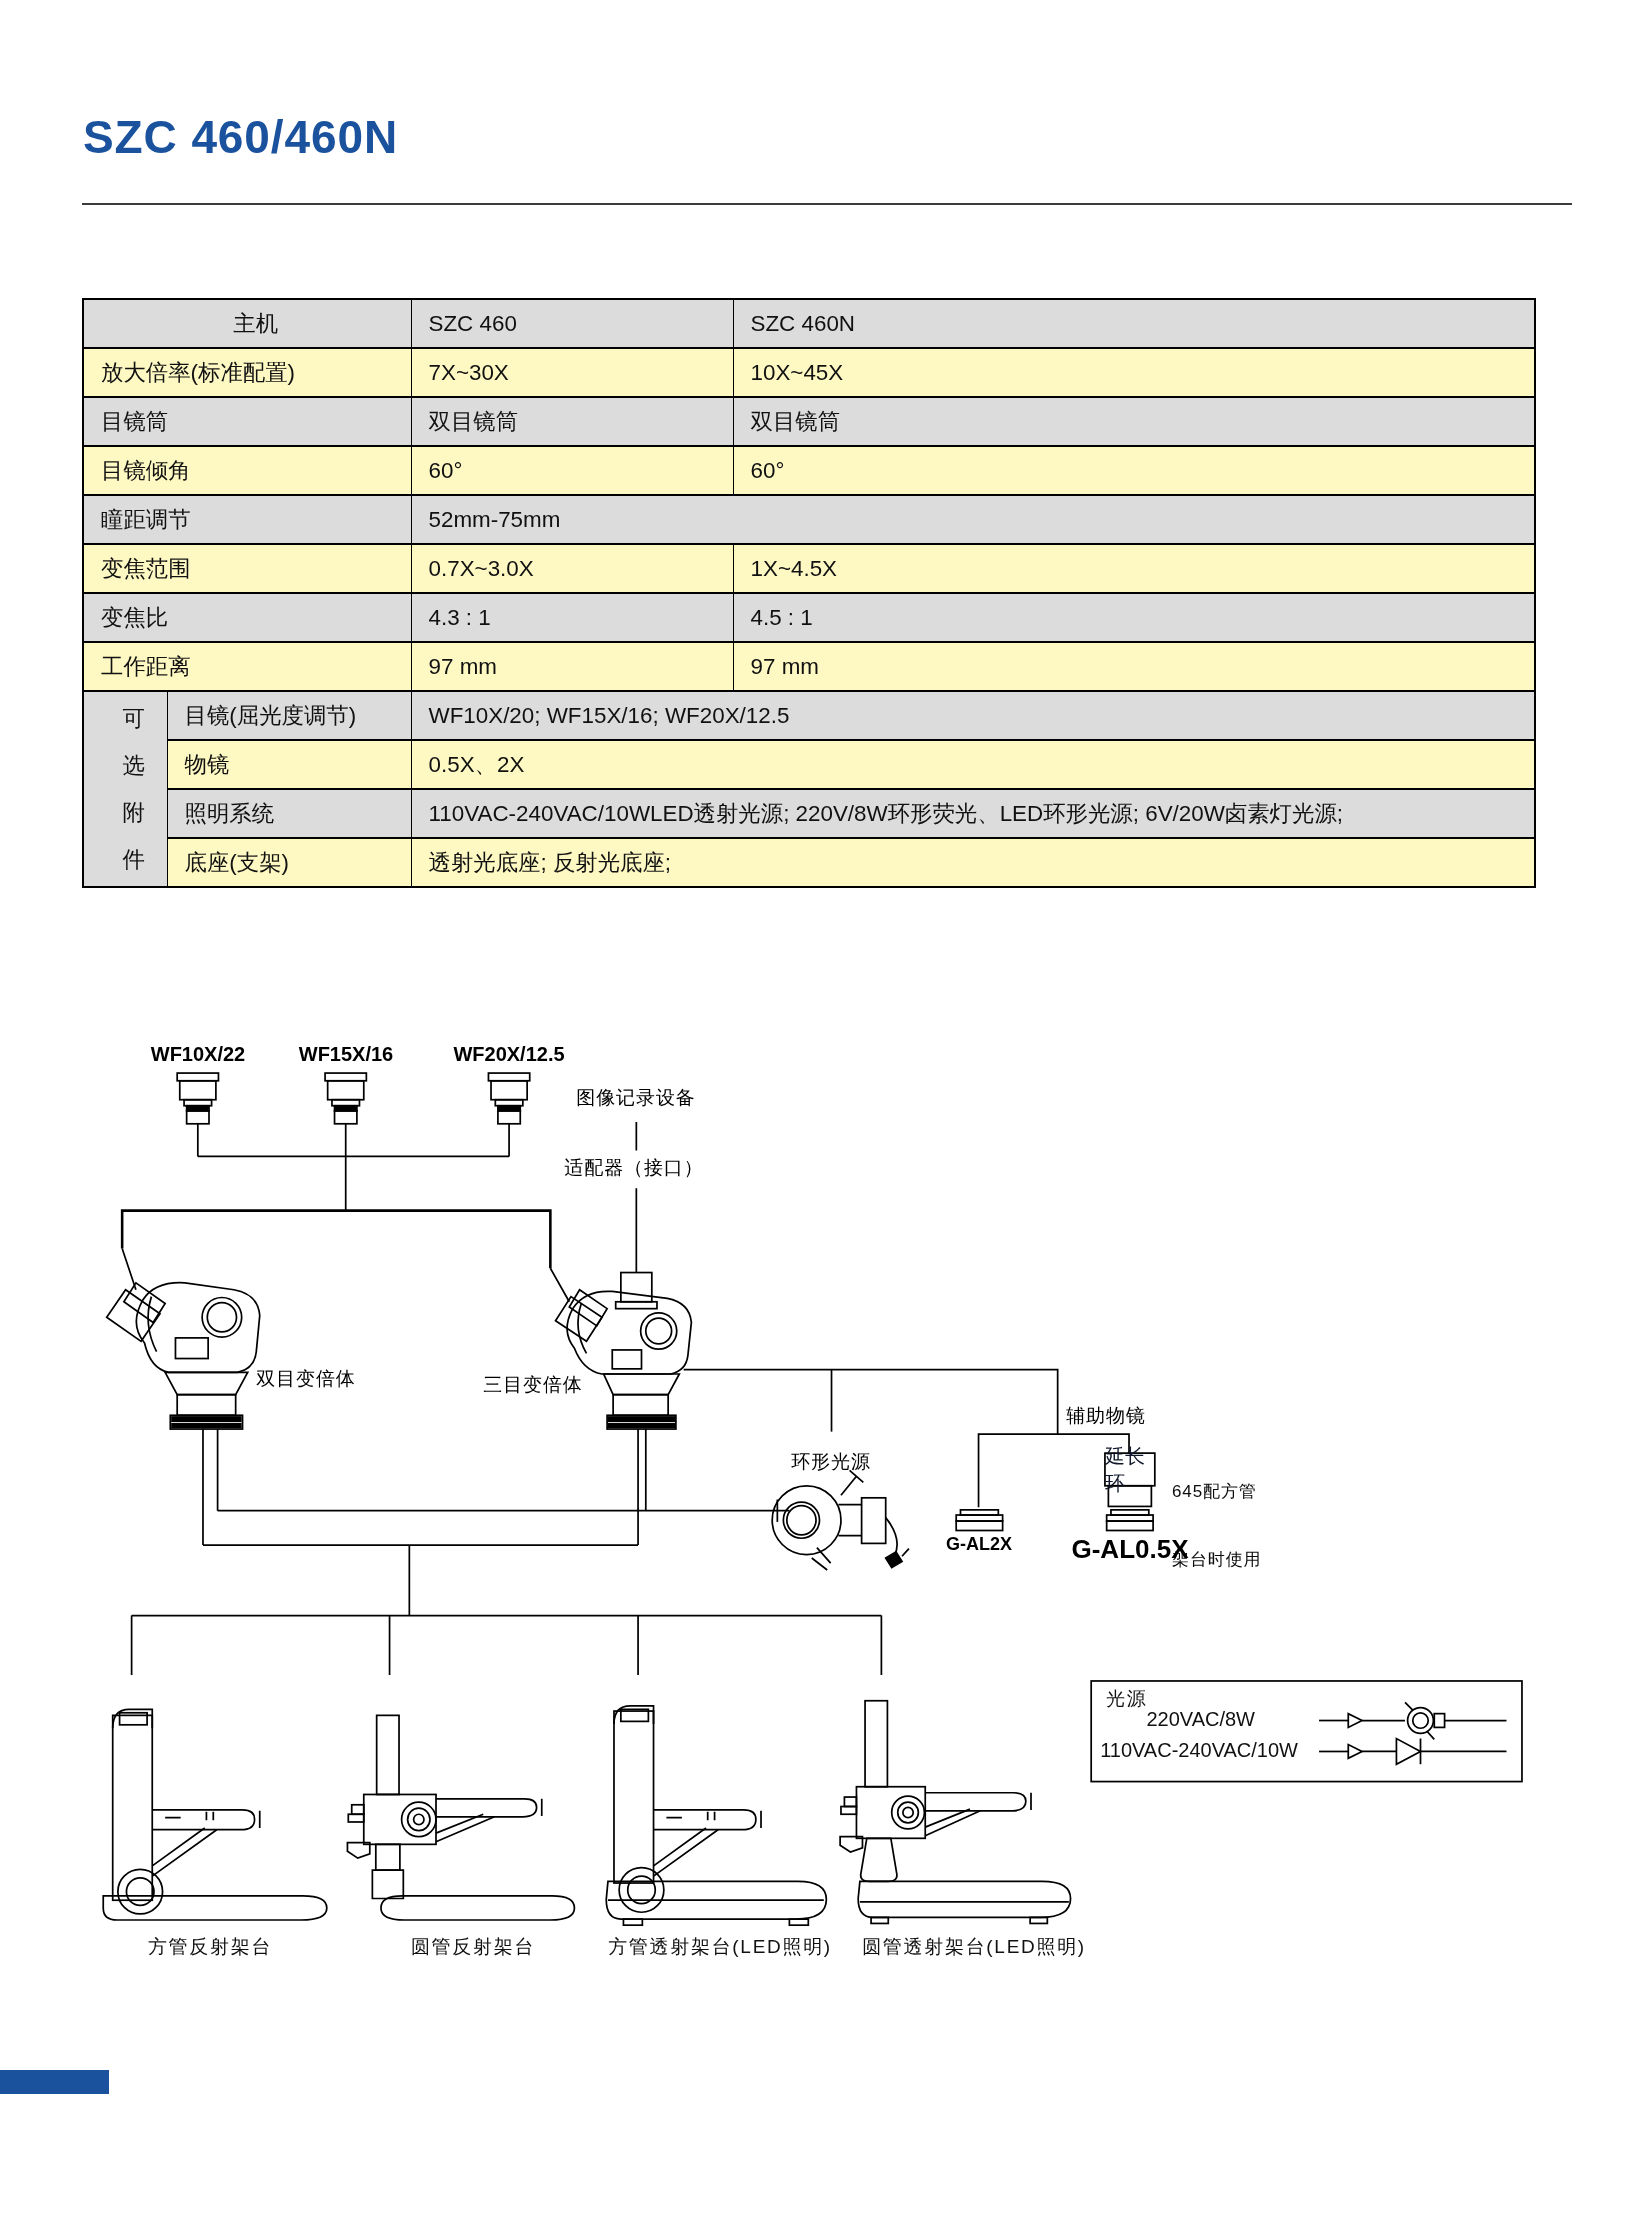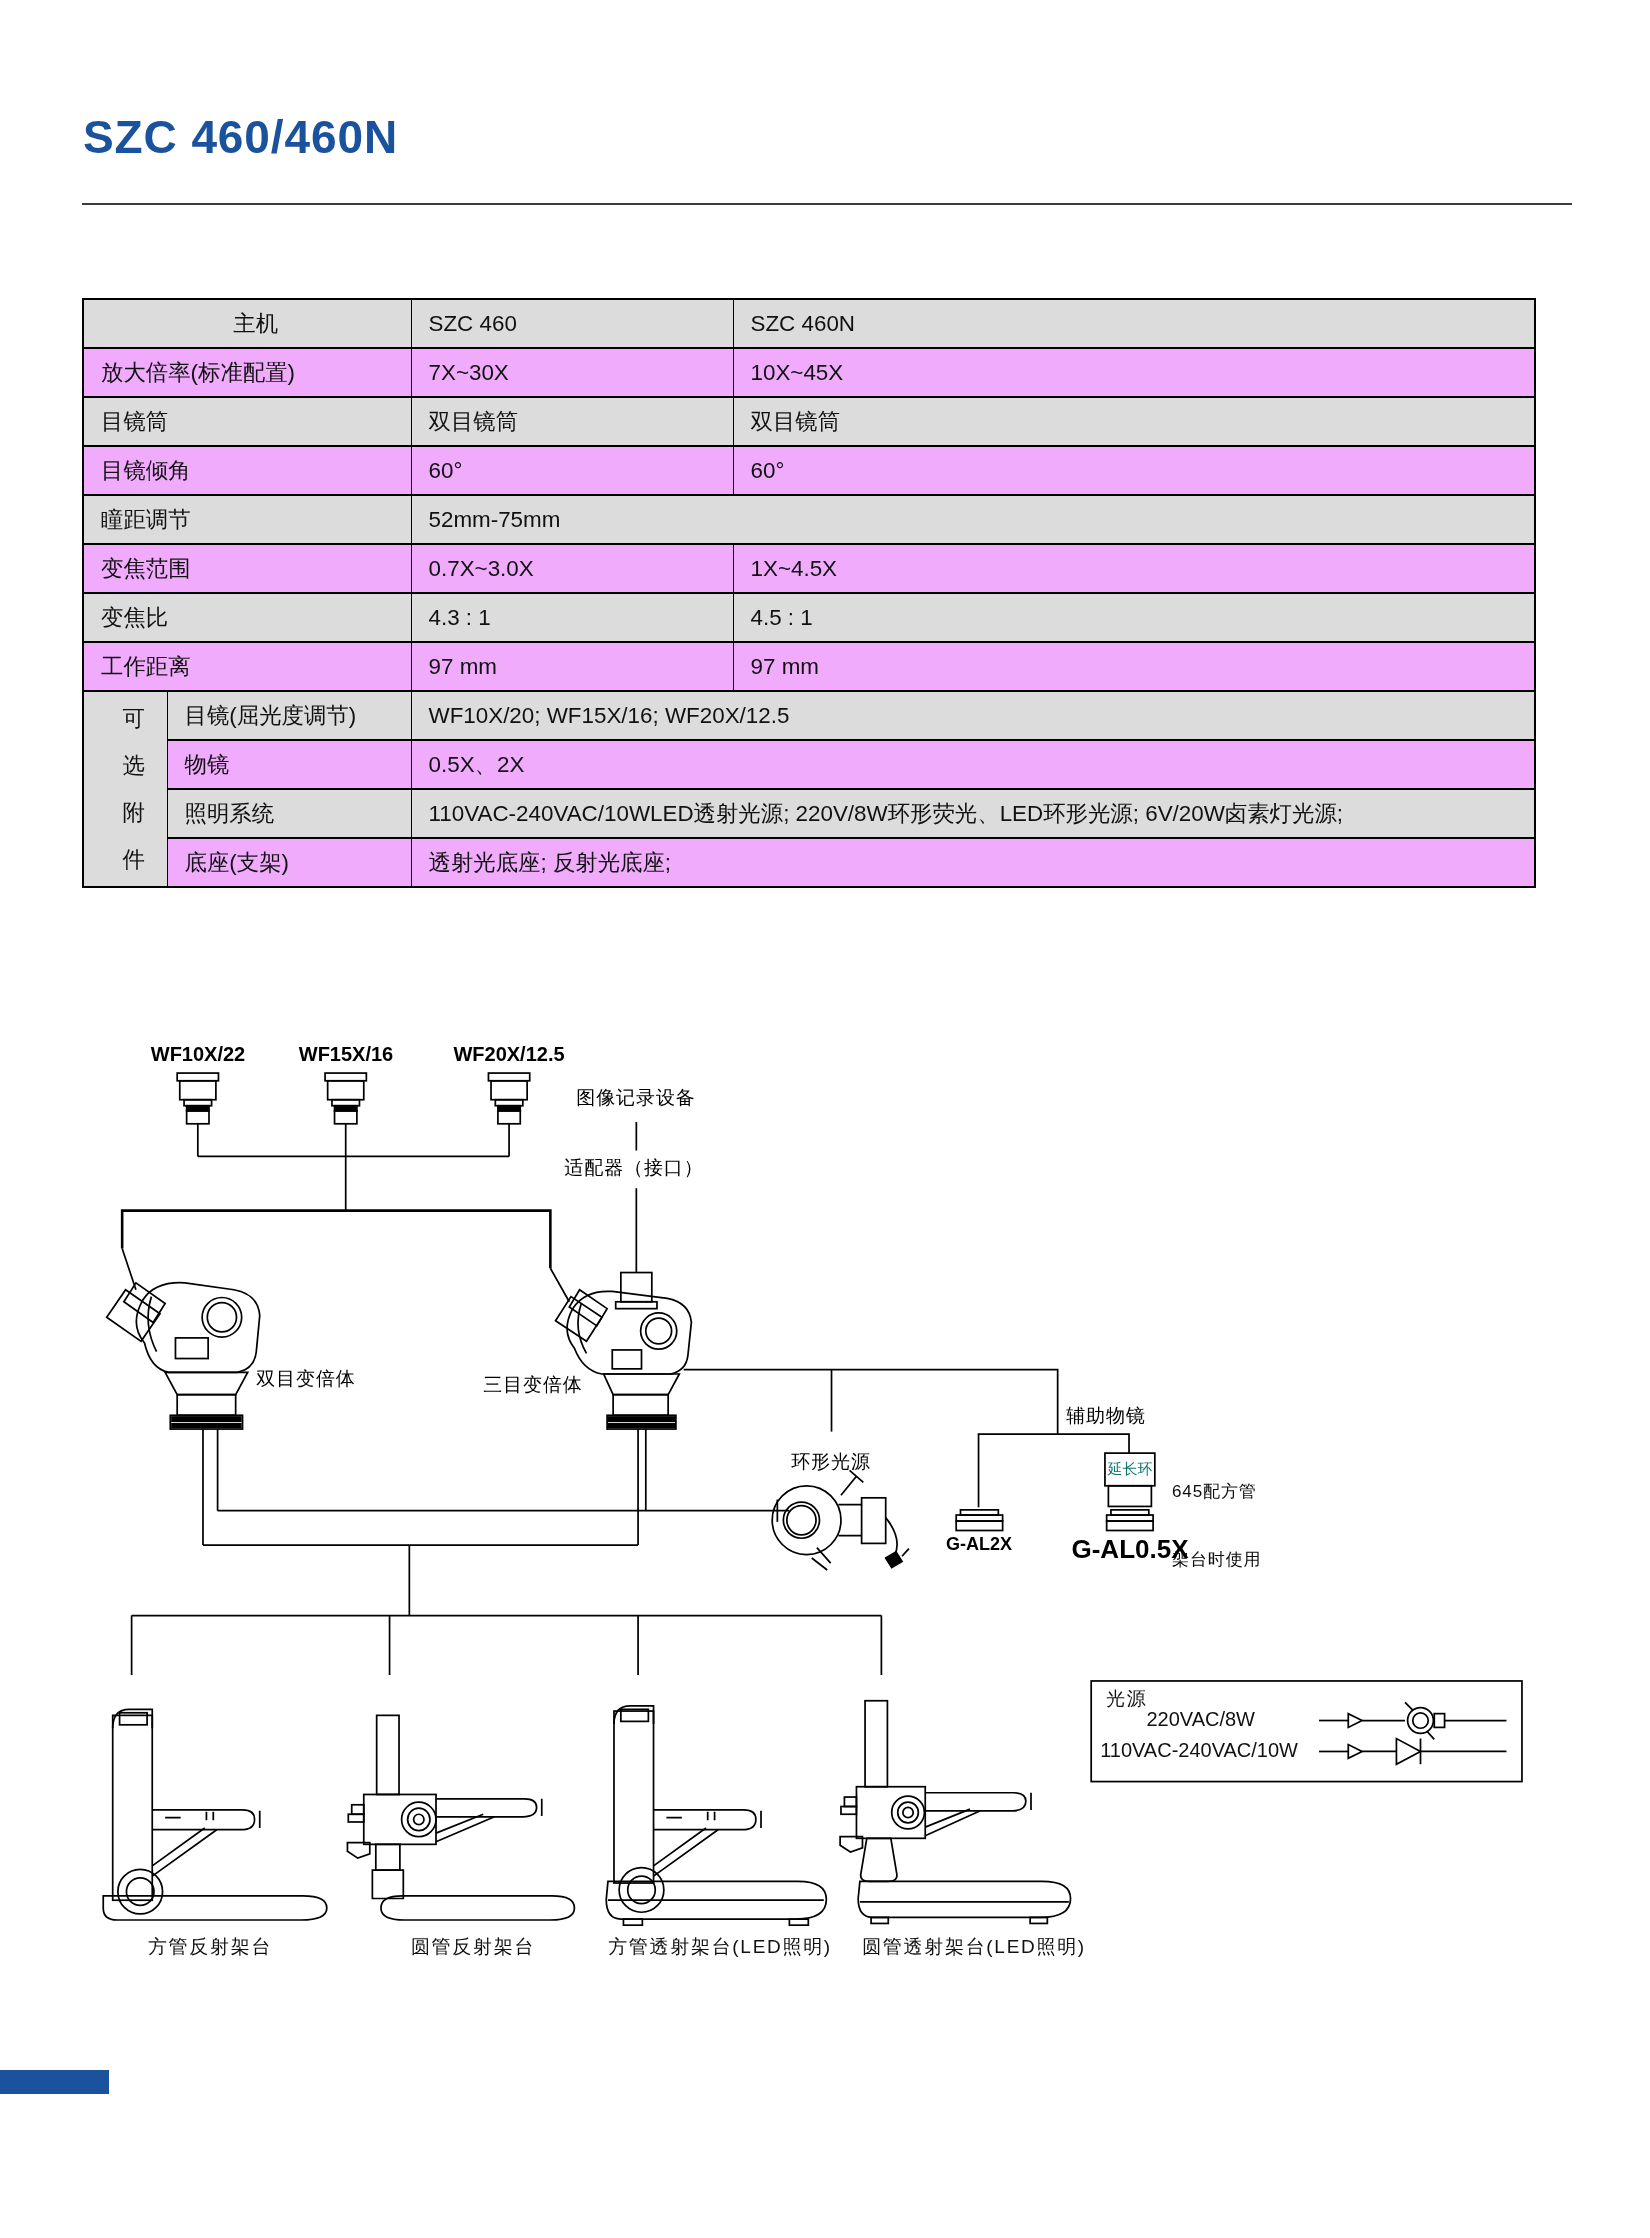--- a/index.html
+++ b/index.html
@@ -20,39 +20,39 @@
     border-collapse:collapse;table-layout:fixed;
     font-size:22.4px;
   }
   table.spec td{
     border-left:1.7px solid #000;border-right:1.7px solid #000;
     border-top:2.6px solid #000;border-bottom:2.6px solid #000;
     height:47px;padding:0 0 0 17px;vertical-align:middle;white-space:nowrap;overflow:hidden;
   }
   table.spec{border:2.6px solid #000;}
   tr.gray td{background:#dcdcdc;margin-top:36px;}
-  tr.white td{background:#f0abfc;}
+  tr.white td{background:#fef9c3;}
   td.rowlabel{padding-left:19px;}
   td.center{text-align:center;padding-left:0;}
   td.side{
     text-align:center;padding:0;vertical-align:middle;
   }
   td.side .vchar{display:block;height:47px;line-height:47px;text-align:center;}
   
   .diagram-svg{position:absolute;left:0;top:0;width:1651px;height:2239px;}
   .dlabel{
     position:absolute;transform:translateX(-50%);
     white-space:nowrap;font-size:19px;color:#000000;letter-spacing:0.9px;
   }
   .dlabel.latin{font-weight:700;letter-spacing:0;}
   .dlabel.small-bold{font-weight:600;font-size:20px;letter-spacing:0;}
   .ext-ring-text{
     position:absolute;left:1105px;top:1453px;width:50px;height:33px;
     display:flex;align-items:center;justify-content:center;
-    font-size:15px;letter-spacing:0;color:#0f766e;
+    font-size:20px;letter-spacing:0;color:#0f172a;
   }
   .note-line{position:absolute;left:1172px;font-size:17px;color:#0c0c0c;letter-spacing:0.9px;white-space:nowrap;text-align:right;}
   .ls-title{position:absolute;left:1106px;top:1686px;font-size:19px;letter-spacing:1.7px;}
   .ls-row1{position:absolute;left:1091px;top:1708px;width:164px;text-align:right;font-size:20px;letter-spacing:0;}
   .ls-row2{position:absolute;left:1091px;top:1739px;width:207px;text-align:right;font-size:20px;letter-spacing:0;}
   .stand-label{position:absolute;transform:translateX(-50%);top:1934px;font-size:19px;letter-spacing:1.7px;white-space:nowrap;}
   .footer-bar{position:absolute;left:0;top:2070px;width:109px;height:24px;}
 </style>
 </head>
 <body>

